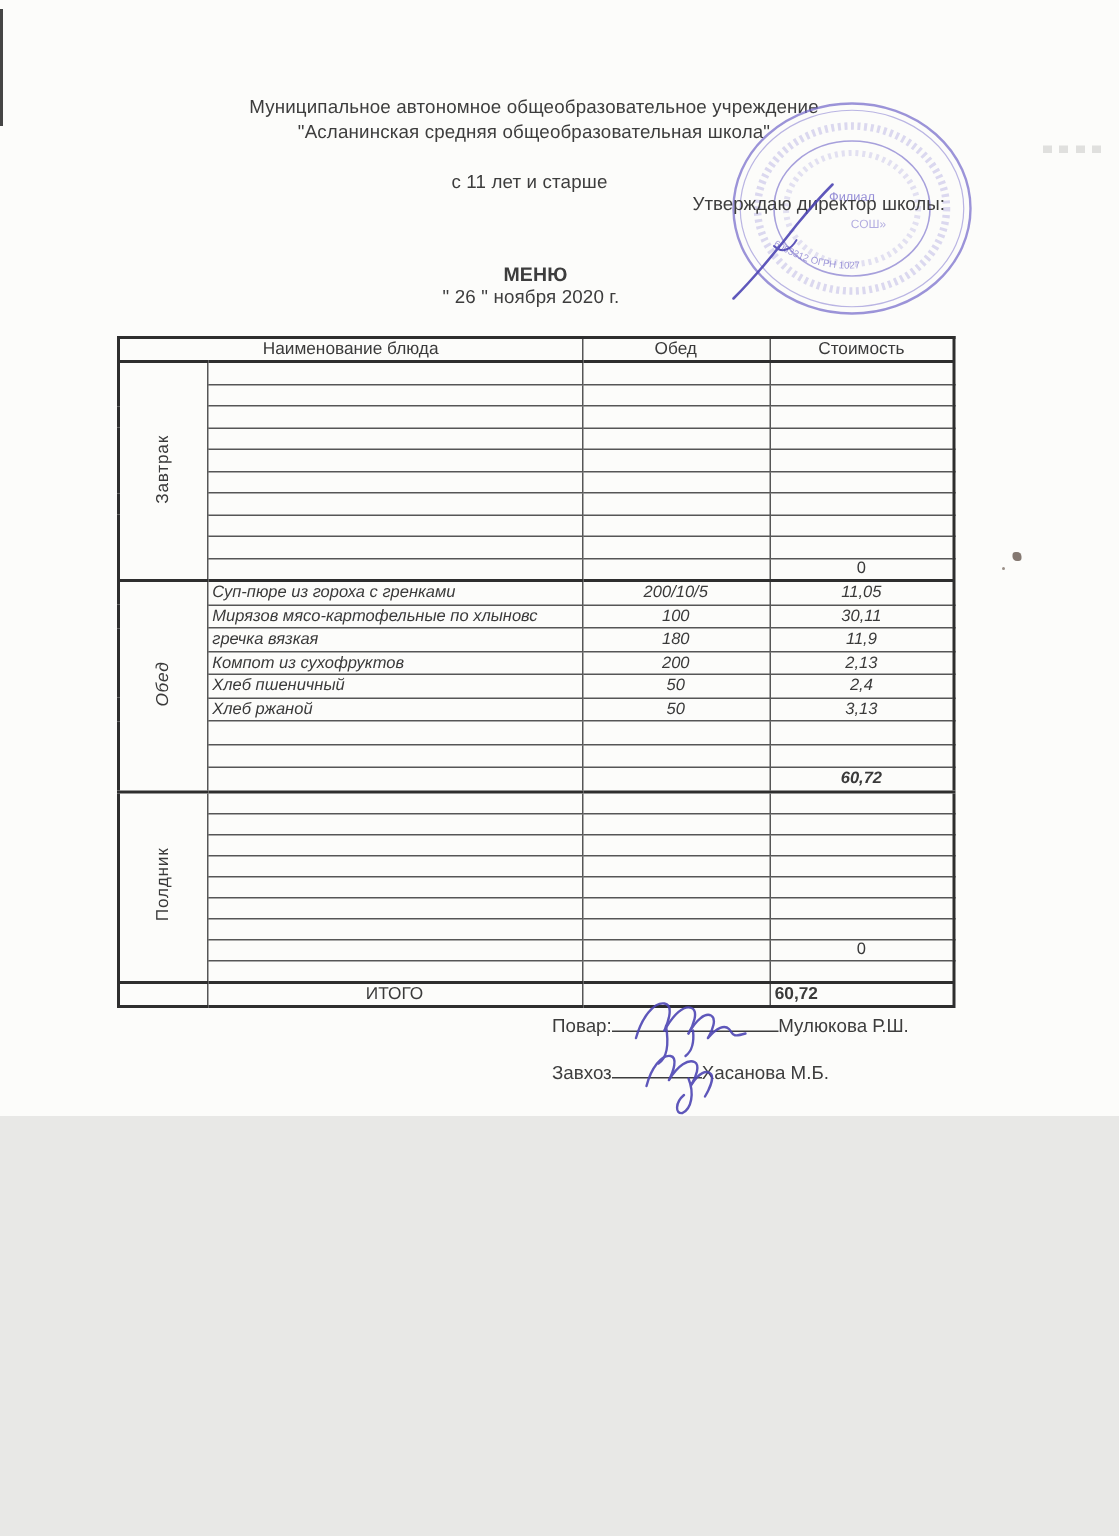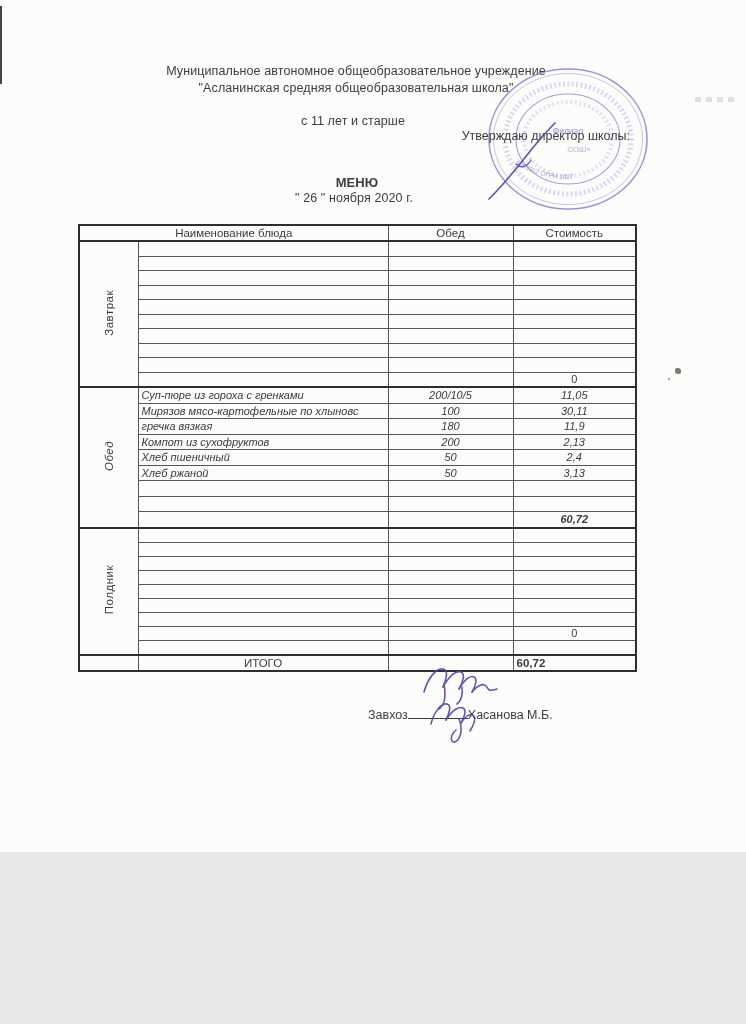--- a/index.html
+++ b/index.html
@@ -1,19 +1,19 @@
 <!DOCTYPE html>
 <html style="--text: #3d3d3d; --border: #565656; --stamp-ink: #6e63c8; --signature-ink: #4e46b4;"><head>
 <meta charset="utf-8">
 <style>
   html,body{margin:0;padding:0;}
   body{background:#e8e8e6;}
   .paper{
     position:relative;
-    width:746px;height:852px;
+    width:746px;height:744px;
     background:#fcfcfa;
     font-family:"Liberation Sans", sans-serif;
     color:var(--text, #3d3d3d);
     overflow:hidden;
   }
   
   .hline{position:absolute;left:0;width:746px;text-align:center;font-size:12.5px;line-height:15px;letter-spacing:.1px;}
   .org1{top:64px;transform:translateX(-17px);}
   .org2{top:81px;transform:translateX(-17px);}
   .age{top:114px;transform:translateX(-20px);}
@@ -255,20 +255,23 @@
         <tr class="total">
           <td></td>
           <td class="tlabel">ИТОГО</td>
           <td></td>
           <td class="b">60,72</td>
         </tr>
       </tbody>
     </table>
   </div>
 
+  <div class="foot-row cook-row">
+    <span>Повар:</span><span class="uline cook"></span><span>Мулюкова Р.Ш.</span>
+  </div>
   <div class="foot-row steward-row">
     <span>Завхоз</span><span class="uline steward"></span><span>Хасанова М.Б.</span>
   </div>
 
   <svg class="sigs" viewBox="0 0 746 1024">
     <g stroke="var(--signature-ink,#4e46b4)" fill="none" stroke-linecap="round" opacity=".9">
 
       <g stroke-width="1.7">
         <path d="M489,199 C502,186 517,168 531,150 C540,139 548,130 555,123"></path>
         <path d="M516,164 C521,169 527,167 531,160" stroke-width="1.3"></path>

